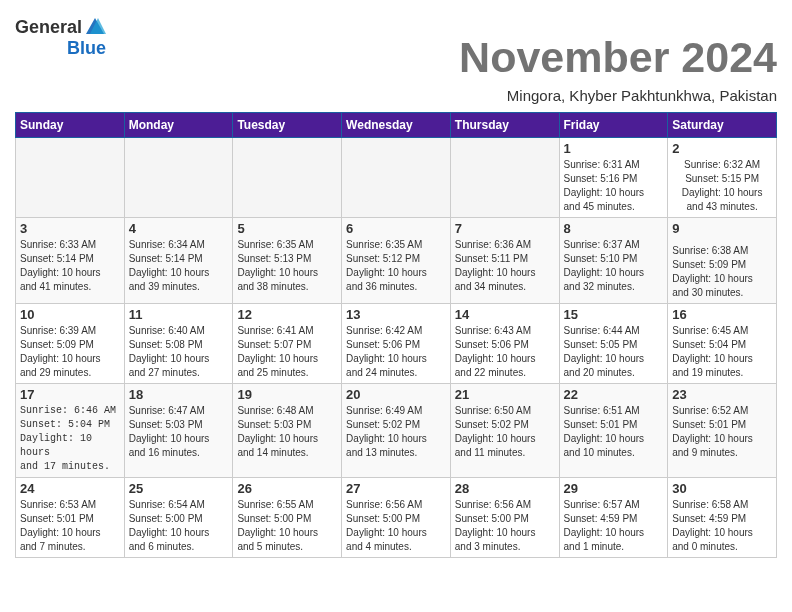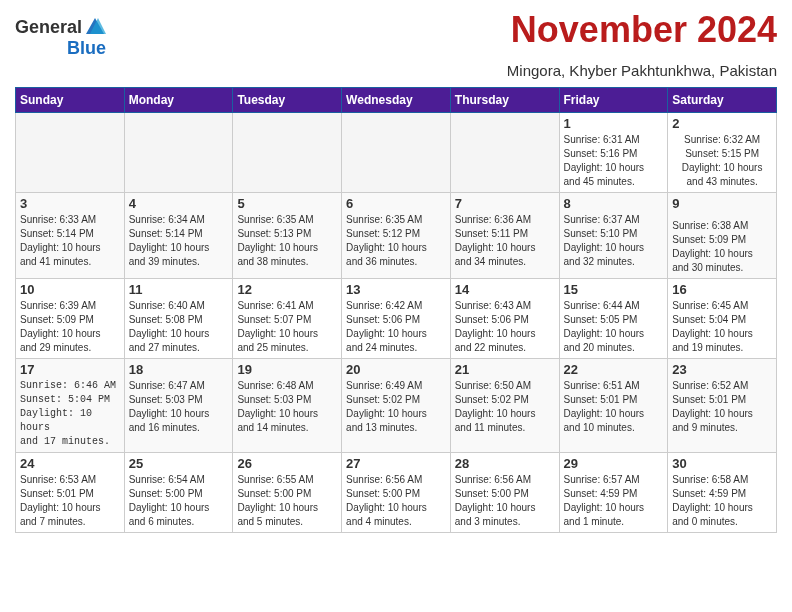--- a/index.html
+++ b/index.html
@@ -38,29 +38,30 @@
     }
     .logo-icon {
       width: 22px;
       height: 22px;
       margin-left: 2px;
     }
     .title-block {
       text-align: right;
     }
     .month-title {
-      font-size: 36px;
-      font-weight: bold;
-      color: #b91c1c;
+      font-size: 43px;
+      font-weight: bold;
+      color: #737373;
       line-height: 1.1;
+      margin-top: 24px;
     }
     .location-title {
       font-size: 15px;
       color: #333;
-      margin-top: 12px;
+      margin-top: 6px;
     }
     .calendar {
       width: 100%;
       border-collapse: collapse;
       border: 1px solid #ccc;
     }
     .calendar th {
       background-color: #4c1d95;
       color: #fff;
       font-size: 12px;

